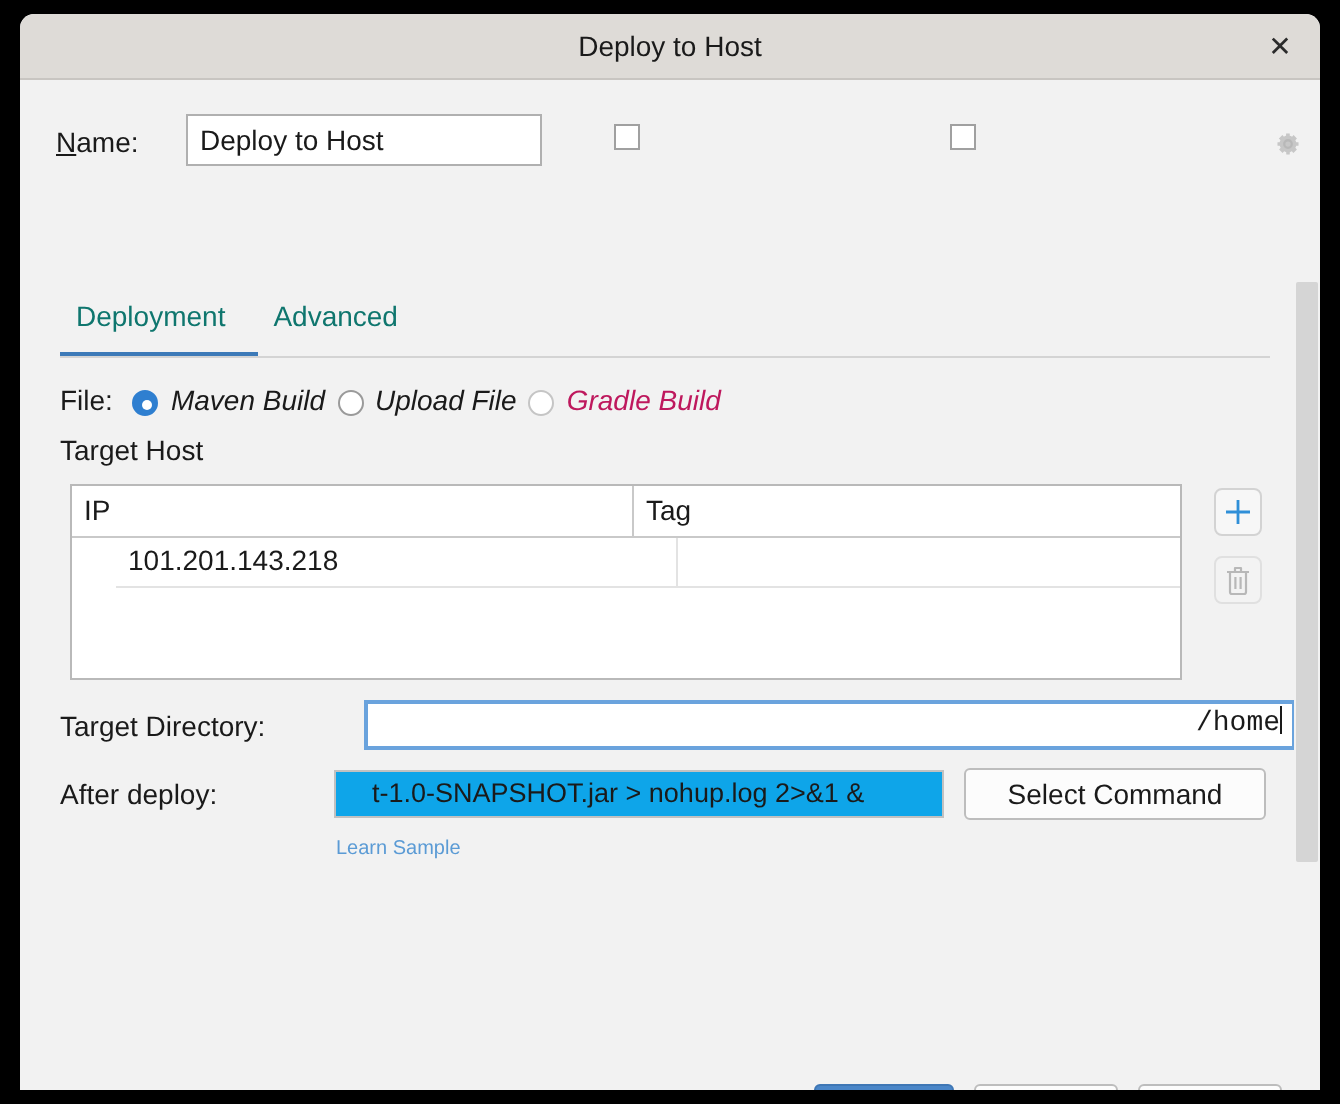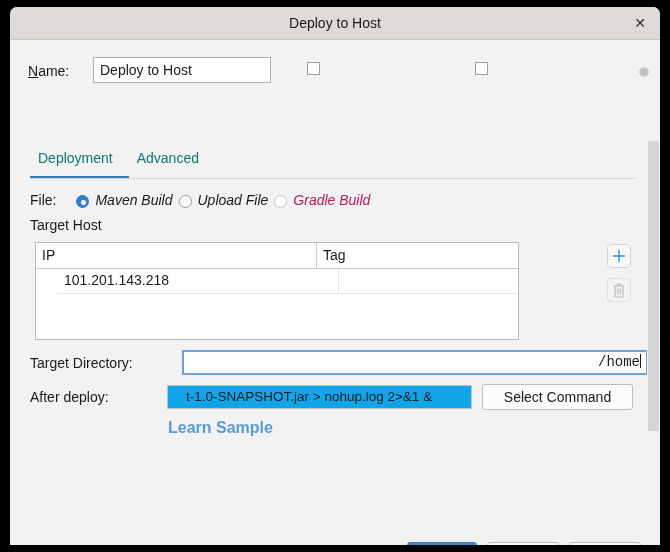--- a/index.html
+++ b/index.html
@@ -120,21 +120,21 @@
   }
   
   #file-row {
     position: absolute;
     left: 20px; top: 149px;
     height: 22px;
     display: flex;
     align-items: center;
     gap: 0px;
   }
-  #file-label { margin-right: 20px; }
+  #file-label { margin-right: 10px; }
   .radio-wrap {
     display: flex;
     align-items: flex-end;
     gap: 6px;
     margin-right: 6px;
     cursor: pointer;
     font-size: 14px;
     color: #1a1a1a;
     font-style: italic;
   }
@@ -164,21 +164,21 @@
   
   #target-host-label {
     position: absolute;
     left: 20px; top: 177px;
     font-size: 14px;
     color: #1a1a1a;
   }
   #host-table {
     position: absolute;
     left: 25px; top: 202px;
-    width: 484px; height: 98px;
+    width: 556px; height: 98px;
     background: #ffffff;
     border: 1px solid #b9b9b9;
   }
   #table-head {
     display: flex;
     height: 26px;
     border-bottom: 1px solid #c9c9c9;
   }
   .th {
     font-size: 14px;
@@ -271,24 +271,23 @@
     border-radius: 3px;
     font-size: 14px;
     color: #1a1a1a;
     line-height: 24px;
     text-align: center;
     cursor: pointer;
   }
   #learn-sample-link {
     position: absolute;
     left: 158px; top: 379px;
-    font-size: 16px;
+    font-size: 10px;
     color: #5b9bd5;
     cursor: pointer;
-    font-weight: bold;
   }
   
   #scrollbar-track {
     position: absolute;
     right: 0px; top: 93px;
     width: 13px; height: 399px;
     background: #f2f2f2;
   }
   #scrollbar-thumb {
     position: absolute;

